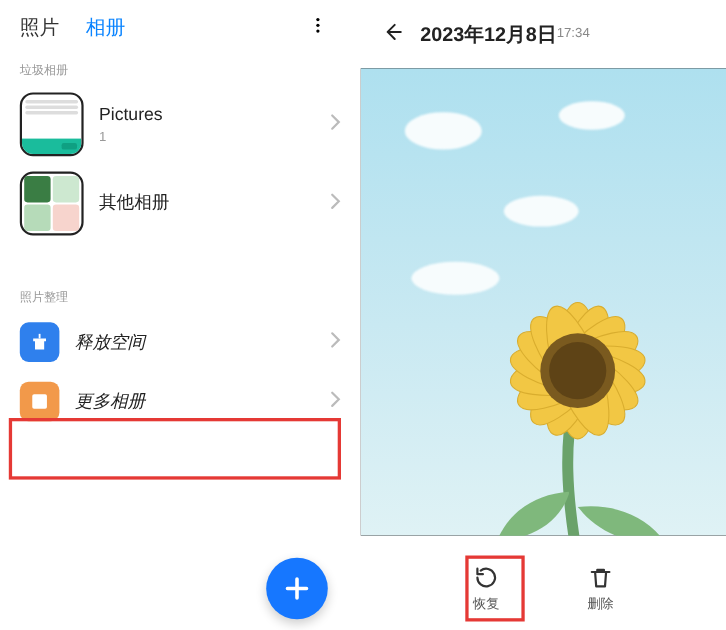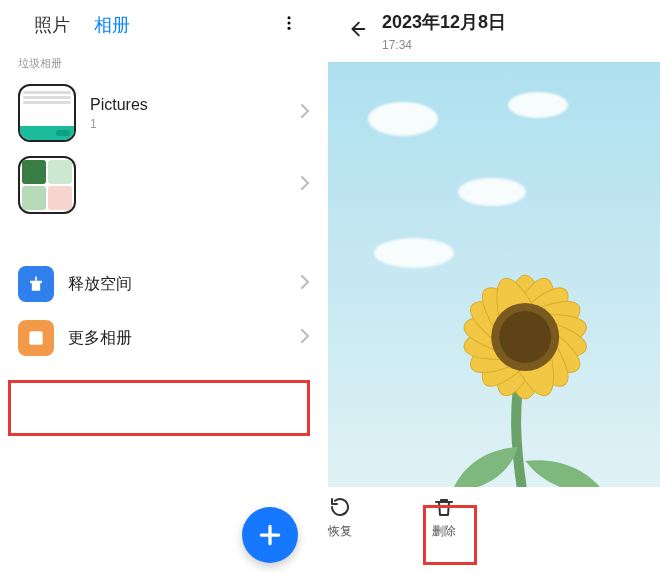--- a/index.html
+++ b/index.html
@@ -7,21 +7,21 @@
     width: 660px; height: 573px;
     background: #fff;
     font-family: -apple-system, "PingFang SC", "Microsoft YaHei", sans-serif;
     display: flex;
     overflow: hidden;
   }
   .panel-left { width: 328px; height: 573px; background: #fff; position: relative; }
   .panel-right { width: 332px; height: 573px; background: #fff; position: relative; }
 
   
-  .tabs-row { display: flex; align-items: center; height: 50px; padding: 0 18px; position: relative; margin-left: 16px; }
+  .tabs-row { display: flex; align-items: center; height: 50px; padding: 0 18px; position: relative; }
   .tab { font-size: 18px; margin-right: 24px; color: #333; cursor: pointer; }
   .tab.active { color: #0A84FF; font-weight: 400; }
   .more-dots { position: absolute; right: 30px; top: 14px; cursor: pointer; }
   .more-dots svg { width: 18px; height: 18px; }
 
   .section-label { font-size: 11px; color: #999; padding: 6px 18px 6px 18px; }
 
   .album-row {
     display: flex; align-items: center; height: 72px;
     padding: 0 18px; cursor: pointer;
@@ -40,21 +40,21 @@
   .thumb-other .to-d { background:#f7d4cd; border-radius:3px; }
 
   .album-texts { flex: 1; min-width:0; }
   .album-title { font-size: 16px; color: #222; line-height: 1.2; }
   .album-sub { font-size: 12px; color: #999; margin-top: 2px; }
   .chevron { color: #bbb; }
   .chevron svg { width: 10px; height: 16px; }
 
   .manage-row {
     display: flex; align-items: center; height: 54px;
-    padding: 0 18px; cursor: pointer;
+    padding: 0 18px; cursor: pointer; font-style: italic;
   }
   .icon-tile { width: 36px; height: 36px; border-radius: 8px; display:flex; align-items:center; justify-content:center; margin-right: 14px; flex-shrink:0; }
   .icon-tile svg { width: 20px; height: 20px; fill:#fff; }
   .tile-blue { background:#2F80ED; }
   .tile-purple { background:#9B7BEE; }
   .tile-orange { background:#F2994A; }
   .manage-label { flex:1; font-size: 16px; color:#222; }
 
   .highlight-red {
     position:absolute; border: 3px solid #E53935; pointer-events:none;
@@ -66,38 +66,38 @@
     width: 56px; height: 56px; border-radius: 50%;
     background: #1677FF; display:flex; align-items:center; justify-content:center;
     box-shadow: 0 4px 10px rgba(0,0,0,.2); cursor:pointer;
   }
   .fab svg { width:26px; height:26px; stroke:#fff; }
 
   
   .pv-header { display:flex; align-items:center; height:62px; padding: 0 18px; gap: 14px; }
   .back-btn { cursor:pointer; }
   .back-btn svg { width:22px; height:22px; stroke:#222; fill:none; }
-  .pv-titles { display:flex; flex-direction:column; }
+  .pv-titles { display:flex; flex-direction:row; }
   .pv-date { font-size:18px; font-weight:600; color:#222; }
   .pv-time { font-size:12px; color:#888; margin-top:4px; }
 
   .photo-wrap { position: relative; width: 100%; height: 425px; background:#000; overflow:hidden; }
   .sky { position:absolute; inset:0; background: linear-gradient(#aee0ef 0%, #c9e9f2 55%, #dff2f5 100%); }
   .cloud { position:absolute; background:#f7fcfd; border-radius:50%; filter: blur(1px); }
   .c1 { width:70px; height:34px; top:40px; left:40px; }
   .c2 { width:60px; height:26px; top:30px; left:180px; }
   .c3 { width:68px; height:28px; top:116px; left:130px; }
   .c4 { width:80px; height:30px; top:176px; left:46px; }
 
   .flower { position:absolute; left:50%; bottom:-10px; transform:translateX(-38%); }
   .flower svg { width:260px; height:280px; display:block; }
 
   .pv-actions {
-    position:absolute; bottom:20px; left:0; right:0; height:72px;
-    display:flex; gap: 80px; align-items:center;
+    position:absolute; bottom:2px; left:0; right:0; height:72px;
+    display:flex; justify-content:center; gap: 80px; align-items:center;
   }
   .pv-action { display:flex; flex-direction:column; align-items:center; cursor:pointer; }
   .pv-action svg { width:24px; height:24px; stroke:#333; fill:none; }
   .pv-action span { font-size:12px; color:#555; margin-top:4px; }
 
   .hl-restore { left: 95px; bottom: 8px; width: 54px; height: 60px; }
 </style>
 </head>
 <body>
 
@@ -140,29 +140,31 @@
   </div>
 
   <div class="album-row">
     <div class="album-thumb thumb-other">
       <div class="to-a"></div>
         <div class="to-b"></div>
         <div class="to-c"></div>
         <div class="to-d"></div>
     </div>
     <div class="album-texts">
+      <div class="album-title">其他相册</div>
     </div>
     <div class="chevron">
       <svg viewBox="0 0 10 16">
           <path d="M2 2 L8 8 L2 14" stroke="#bbb" stroke-width="2" fill="none" stroke-linecap="round"></path>
         </svg>
     </div>
   </div>
 
   <div style="height:36px"></div>
+  <div class="section-label">照片整理</div>
 
   <div class="manage-row">
     <div class="icon-tile tile-blue">
       <svg viewBox="0 0 24 24">
           <path d="M5 8h14v3H5zM7 11h10v9H7z" fill="#fff"></path>
           <rect x="11" y="3" width="2" height="5" fill="#fff"></rect>
         </svg>
     </div>
     <div class="manage-label">释放空间</div>
     <div class="chevron">

